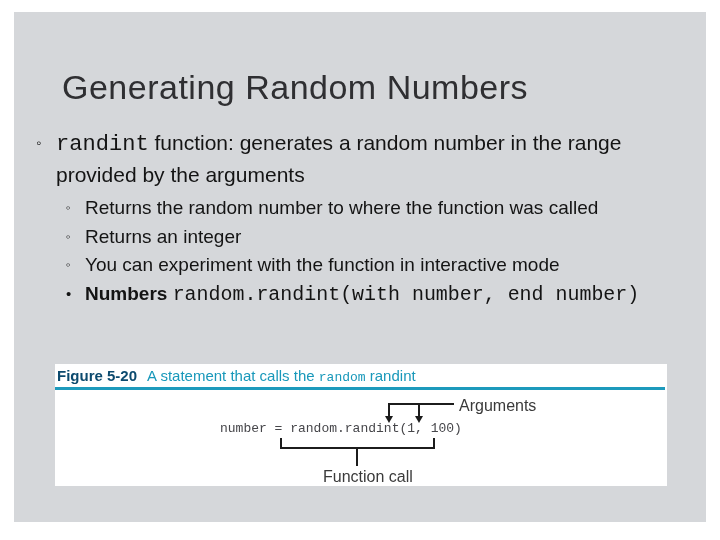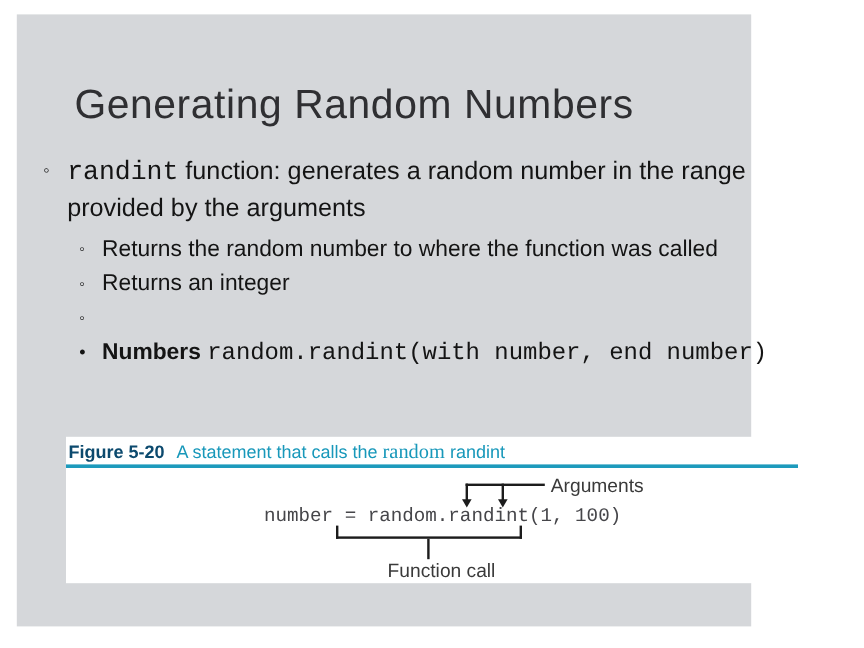--- a/index.html
+++ b/index.html
@@ -6,21 +6,21 @@
   html, body {
     width: 720px; height: 540px;
     background: #ffffff;
     font-family: "Liberation Sans", sans-serif;
     overflow: hidden;
   }
   .canvas { position: relative; width: 720px; height: 540px; background: #ffffff; }
 
   .slide {
     position: absolute; left: 14px; top: 12px;
-    width: 612px; height: 510px;
+    width: 692px; height: 510px;
     background: #d5d7da;
   }
 
   .title {
     position: absolute; left: 48px; top: 56px;
     font-size: 34px; letter-spacing: 0.5px;
     color: #2f2f32;
   }
 
   
@@ -47,33 +47,33 @@
     position: absolute; left: 41px; top: 352px;
     width: 612px; height: 122px;
     background: #ffffff;
   }
   .figure-caption {
     position: absolute; left: 2px; top: 3px;
     font-size: 15px; color: #1898ba; white-space: nowrap;
   }
   .figure-caption .fig-label { font-weight: bold; margin-right: 10px; color: #0c4a6e; }
   .figure-caption .mono-caption {
-    font-family: Liberation Serif, serif;
-    font-size: 17px; color: #1898ba;
+    font-family: Liberation Mono, monospace;
+    font-size: 13px; color: #1898ba;
   }
   .figure-rule {
     position: absolute; left: 0; top: 23px;
     width: 610px; height: 3px; background: #1d9abc;
   }
 
   
   .fig-code {
     position: absolute; left: 165px; top: 57px;
     font-family: "Liberation Mono", "DejaVu Sans Mono", monospace;
-    font-size: 16px; color: #46464a; white-space: pre;
+    font-size: 13px; color: #46464a; white-space: pre;
   }
   .dline { position: absolute; background: #1c1c1c; }
   .arg-h     { left: 333px; top: 39px;  width: 66px;  height: 2px; }
   .arg-v1    { left: 333px; top: 39px;  width: 2px;   height: 14px; }
   .arg-v2    { left: 363px; top: 39px;  width: 2px;   height: 14px; }
   .arrowhead {
     position: absolute; width: 0; height: 0;
     border-left: 4px solid transparent;
     border-right: 4px solid transparent;
     border-top: 7px solid #1c1c1c;
@@ -107,20 +107,21 @@
       <div class="bullet-l2">
         <span class="marker">◦</span>
         <span>Returns the random number to where the function was called</span>
       </div>
       <div class="bullet-l2">
         <span class="marker">◦</span>
         <span>Returns an integer</span>
       </div>
       <div class="bullet-l2">
         <span class="marker">◦</span>
+        <span>You can experiment with the function in interactive mode</span>
       </div>
       <div class="bullet-l2">
         <span class="marker filled">•</span>
         <span><span class="bold">Numbers </span><span class="mono">random.randint(with number, end number)</span></span>
       </div>
     </div>
 
     <div class="figure-panel">
       <div class="figure-caption">
         <span class="fig-label">Figure 5-20</span><span>A statement that calls the </span><span class="mono-caption">random</span><span> randint</span>

